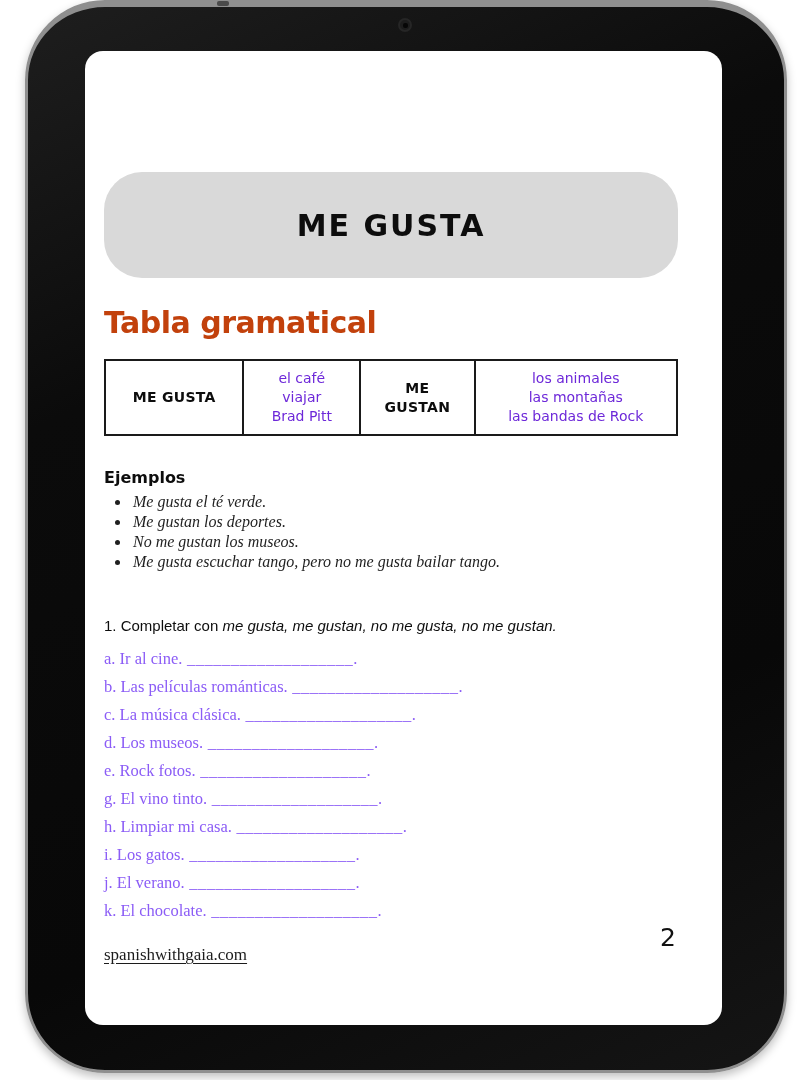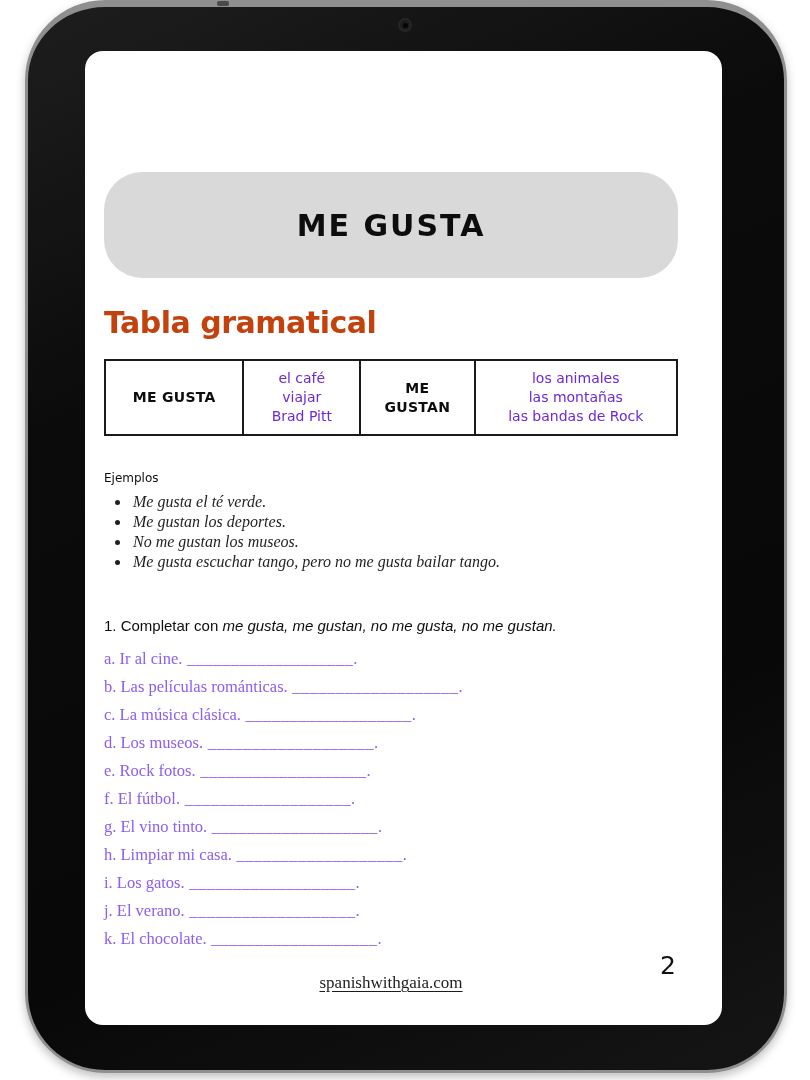--- a/index.html
+++ b/index.html
@@ -48,43 +48,43 @@
     margin-top:17px; width:100%; border-collapse:collapse; table-layout:fixed;
   }
   table.grammar td {
     border:2px solid #1a1a1a; text-align:center; vertical-align:middle;
     font-family:"DejaVu Sans", sans-serif; font-size:14px; line-height:19px;
     padding:8px 3px; white-space:pre-line; color:#6d28d9;
   }
   table.grammar td.hd { font-weight:700; letter-spacing:0.3px; color:#0d0d0d; }
   col.c1{width:24.2%} col.c2{width:20.4%} col.c3{width:20%} col.c4{width:35.4%}
   h3.examples-heading {
-    margin-top:30px; font-family:"DejaVu Sans", sans-serif; font-weight:400;
-    font-size:12px; line-height:24px; color:#0d0d0d;
+    margin-top:30px; font-family:"DejaVu Sans", sans-serif; font-weight:700;
+    font-size:16px; line-height:24px; color:#0d0d0d;
   }
   ul.examples {
     margin-top:2px; padding-left:27px;
     font-family:"Liberation Serif", serif; font-style:italic; font-size:16px;
     line-height:20px; color:#1f1f1f;
   }
   ul.examples li { padding-left:2px; }
   p.exercise-title {
     margin-top:41px; font-family:"Liberation Sans", sans-serif; font-weight:400;
     font-size:15px; line-height:26px; color:#0d0d0d; white-space:nowrap;
   }
   p.exercise-title em { font-style:italic; }
   .items { margin-top:6px; }
   .items p {
     font-family:"Liberation Serif", serif; font-size:16.5px; line-height:28px;
     color:#8b5cf6; white-space:nowrap;
   }
   .blank { letter-spacing:0.5px; }
   .footer { position:relative; height:66px; }
   .footer a.website {
-    position:absolute; left:0; right:0; top:20px; text-align:center;
+    position:absolute; left:0; right:0; top:20px; text-align:left;
     font-family:"Liberation Serif", serif; font-size:17px; color:#1c1c1c;
     text-decoration:underline; text-underline-offset:3px;
   }
   .footer .pagenum {
     position:absolute; right:2px; top:-2px;
     font-family:"DejaVu Sans", sans-serif; font-size:25px; color:#111;
   }
 </style>
 </head>
 <body>
@@ -134,21 +134,20 @@
         </ul>
 
         <p class="exercise-title"><span>1. Completar con </span><em>me gusta, me gustan, no me gusta, no me gustan.</em></p>
 
         <div class="items">
           <p><span>a. Ir al cine.</span><span class="blank"> ___________________.</span></p>
           <p><span>b. Las películas románticas.</span><span class="blank"> ___________________.</span></p>
           <p><span>c. La música clásica.</span><span class="blank"> ___________________.</span></p>
           <p><span>d. Los museos.</span><span class="blank"> ___________________.</span></p>
           <p><span>e. Rock fotos.</span><span class="blank"> ___________________.</span></p>
-          <p><span>f. El fútbol.</span><span class="blank"> ___________________.</span></p>
           <p><span>g. El vino tinto.</span><span class="blank"> ___________________.</span></p>
           <p><span>h. Limpiar mi casa.</span><span class="blank"> ___________________.</span></p>
           <p><span>i. Los gatos.</span><span class="blank"> ___________________.</span></p>
           <p><span>j. El verano.</span><span class="blank"> ___________________.</span></p>
           <p><span>k. El chocolate.</span><span class="blank"> ___________________.</span></p>
         </div>
 
         <div class="footer">
           <a class="website" href="#">spanishwithgaia.com</a>
           <div class="pagenum">2</div>

